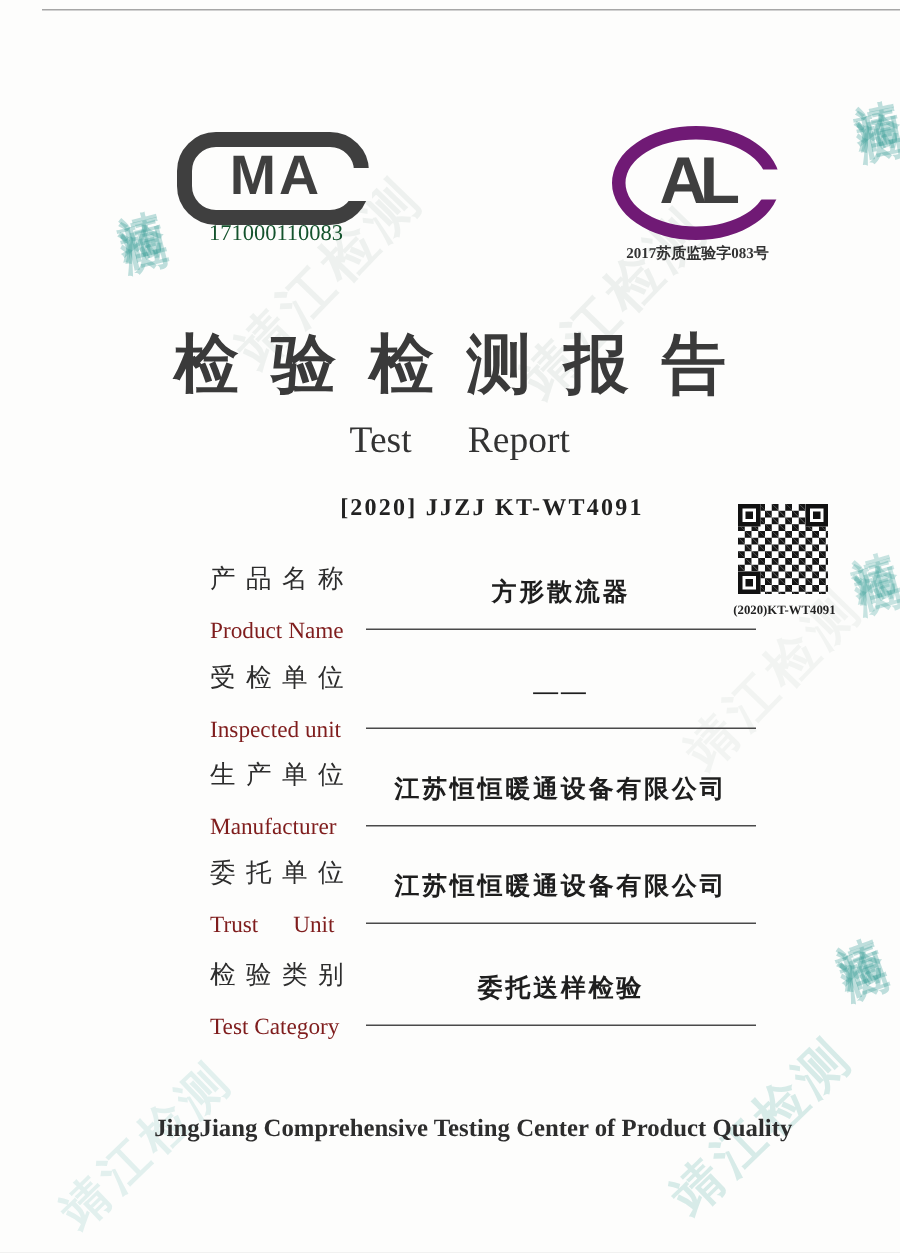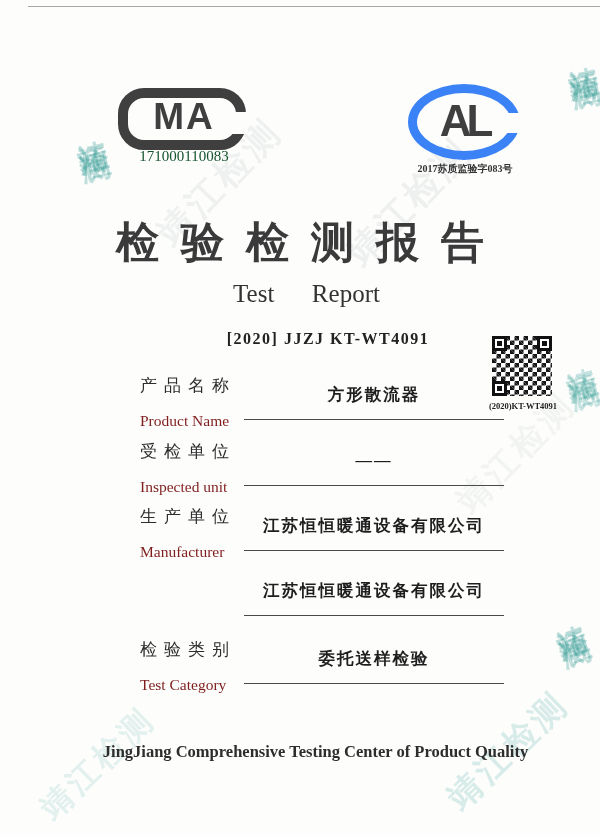--- a/index.html
+++ b/index.html
@@ -31,21 +31,21 @@
               border:10px solid #3f3f3f; border-radius:26px; }
   .cma-gap  { position:absolute; right:-12px; top:14px; width:18px; height:22px; background:#fdfdfc; }
   .cma-letters { position:absolute; left:0; right:-4px; top:-4px; bottom:0;
                  display:flex; align-items:center; justify-content:center;
                  font-family:"Liberation Sans","DejaVu Sans",sans-serif;
                  font-weight:700; font-size:37px; color:#3f3f3f; letter-spacing:2px; }
   .cma-number { position:absolute; left:120px; top:148px; width:128px; text-align:center;
                 font-family:Liberation Serif, serif; font-size:15px; color:#14532d; }
 
   .cal-mark { position:absolute; left:408px; top:84px; width:112px; height:76px;
-              border:9px solid #3b82f6; border-radius:50%; }
+              border:9px solid #701a75; border-radius:50%; }
   .cal-gap  { position:absolute; right:-11px; top:20px; width:16px; height:20px; background:#fdfdfc; }
   .cal-letters { position:absolute; left:0; right:0; top:-2px; bottom:0;
                  display:flex; align-items:center; justify-content:center;
                  font-family:"Liberation Sans","DejaVu Sans",sans-serif;
                  font-weight:700; font-size:44px; color:#3f3f3f; letter-spacing:-5px; }
   .cal-caption { position:absolute; left:394px; top:162px; width:142px; text-align:center;
                  font-size:10px; font-weight:700; color:#333; }
 
   
   .title-zh { position:absolute; top:214px; left:0; width:600px; text-align:center;
@@ -152,20 +152,24 @@
     <div class="f-labels">
       <div class="f-zh">生产单位</div>
       <div class="f-en">Manufacturer</div>
     </div>
     <div class="f-line">
       <span class="f-value">江苏恒恒暖通设备有限公司</span>
     </div>
   </div>
 
   <div class="field-row fr4">
+    <div class="f-labels">
+      <div class="f-zh">委托单位</div>
+      <div class="f-en">Trust      Unit</div>
+    </div>
     <div class="f-line">
       <span class="f-value">江苏恒恒暖通设备有限公司</span>
     </div>
   </div>
 
   <div class="field-row fr5">
     <div class="f-labels">
       <div class="f-zh">检验类别</div>
       <div class="f-en">Test Category</div>
     </div>

